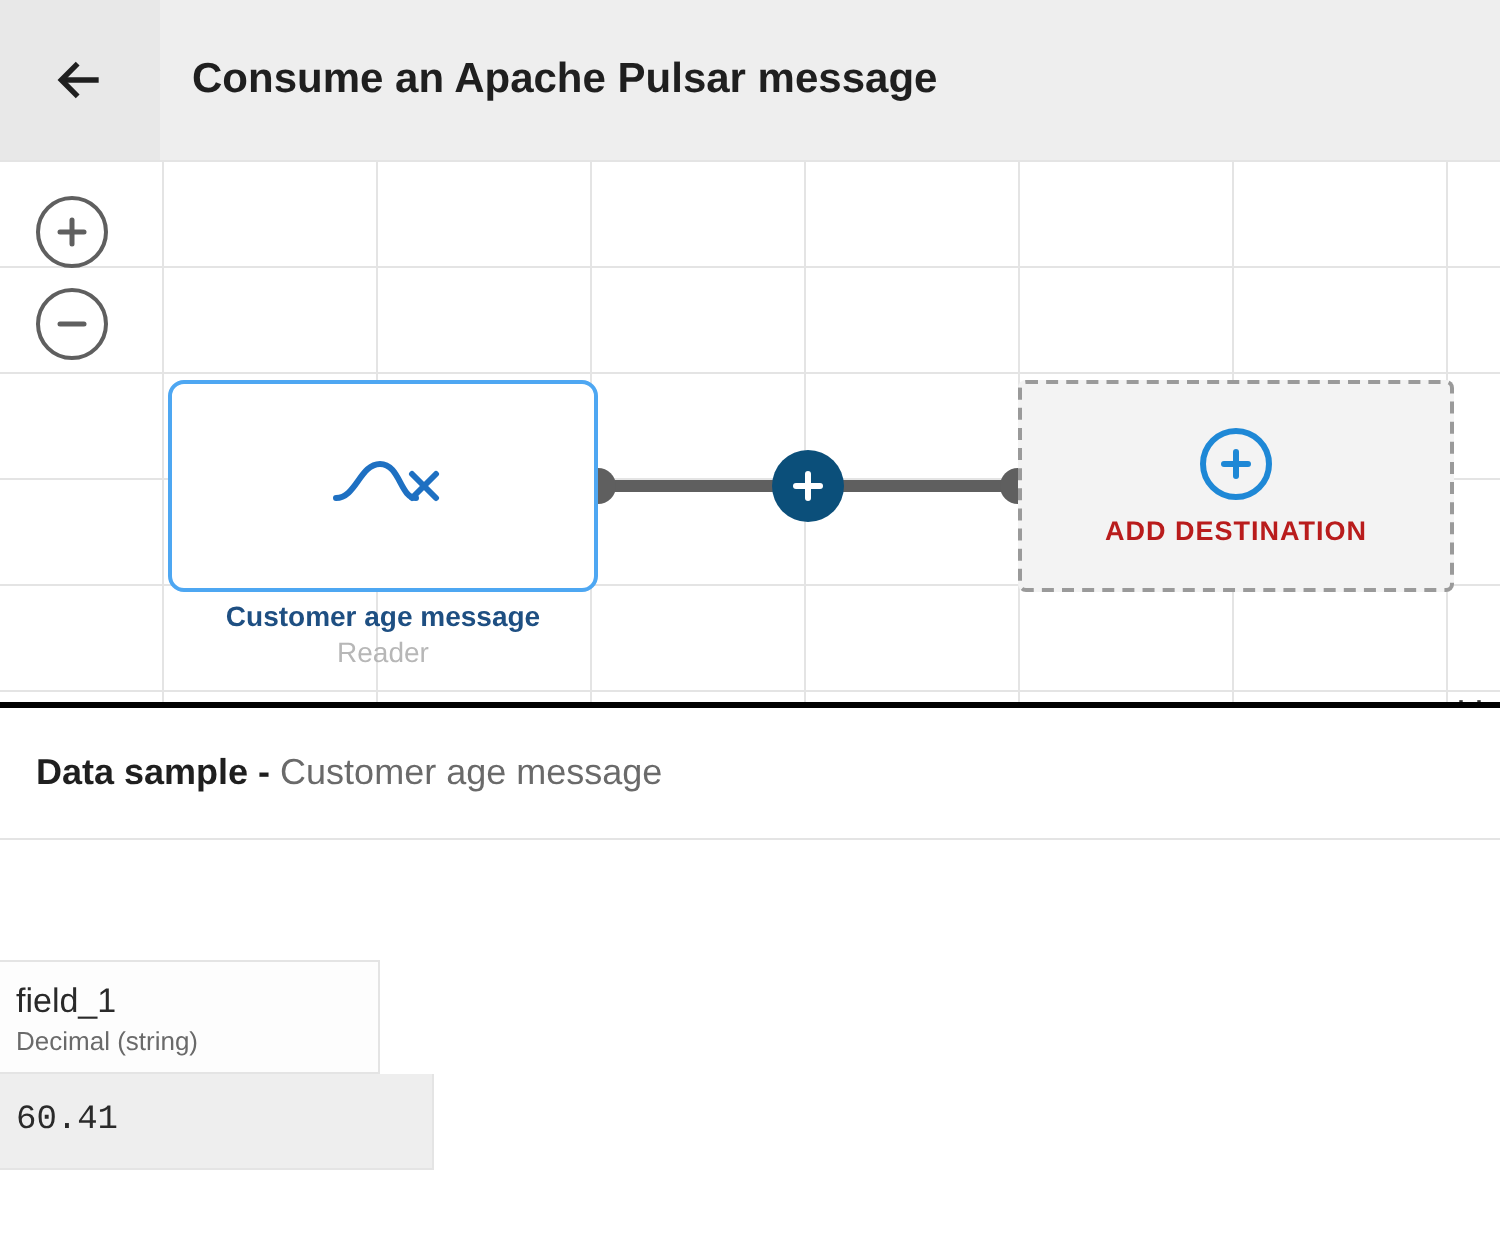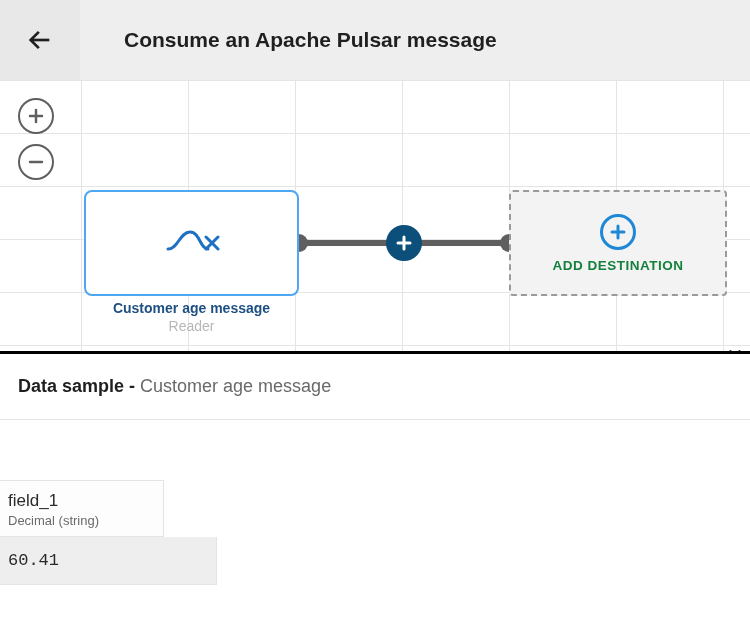--- a/index.html
+++ b/index.html
@@ -18,21 +18,21 @@
     display: flex;
     align-items: center;
     justify-content: center;
     background: #e8e8e8;
     cursor: pointer;
   }
   .back-btn svg { stroke: #1f1f1f; stroke-width: 2.3; fill: none; }
   .page-title {
     font-size: 21px;
     font-weight: 700;
-    margin-left: 44px;
+    margin-left: 16px;
     color: #1f1f1f;
   }
 
   
   .canvas-wrap {
     position: relative;
     height: 271px;
     background: #fff;
     overflow: hidden;
   }
@@ -149,21 +149,21 @@
     gap: 8px;
     cursor: pointer;
     z-index: 3;
   }
   .dest-plus {
     width: 36px; height: 36px; border-radius: 50%;
     border: 3px solid #1e88d6;
     display: flex; align-items: center; justify-content: center;
   }
   .dest-plus svg { stroke: #1e88d6; stroke-width: 3; stroke-linecap: round; }
-  .dest-label { color: #15803d; font-size: 13.5px; font-weight: 600; letter-spacing: .5px; text-align: center; }
+  .dest-label { color: #b91c1c; font-size: 13.5px; font-weight: 600; letter-spacing: .5px; text-align: center; }
 
   .canvas-dots {
     position: absolute;
     right: 4px;
     bottom: -6px;
     color: #333;
     letter-spacing: 4px;
     font-size: 18px;
   }
 
@@ -175,21 +175,21 @@
   .data-header {
     padding: 22px 18px;
     font-size: 18px;
     border-bottom: 1px solid #e4e4e4;
   }
   .data-header .strong { font-weight: 700; color: #1f1f1f; }
   .data-header .light { color: #6a6a6a; font-weight: 400; }
 
   .table-area { padding-top: 60px; }
   .col-head {
-    width: 164px;
+    width: 190px;
     border: 1px solid #e4e4e4;
     border-left: none;
     background: #fdfdfd;
     padding: 10px 8px 8px 8px;
   }
   .col-name { font-size: 17px; color: #2a2a2a; }
   .col-type { font-size: 13px; color: #6a6a6a; margin-top: 2px; }
   .cell {
     width: 217px;
     border: 1px solid #e4e4e4;

